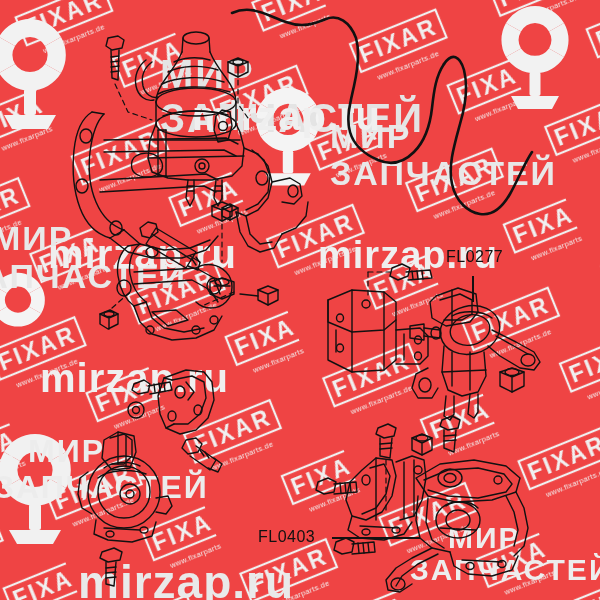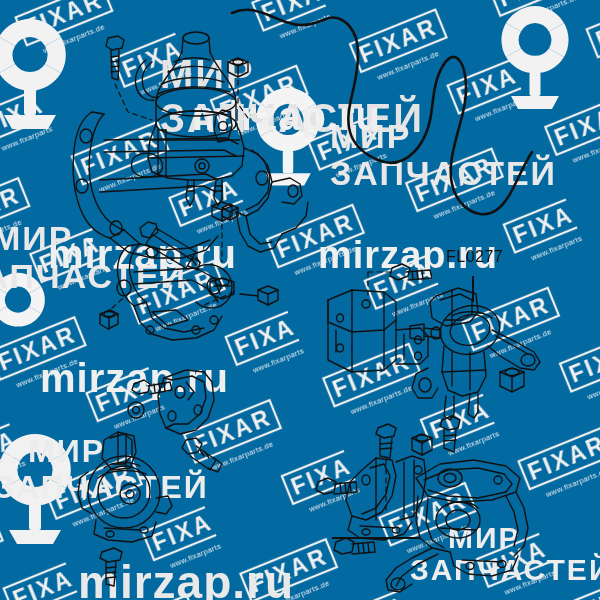--- a/index.html
+++ b/index.html
@@ -4,21 +4,21 @@
 <style>
   html, body {
     margin: 0;
     padding: 0;
     background: #ffffff;
   }
   #page {
     position: relative;
     width: 600px;
     height: 600px;
-    background: #0369a1;
+    background: #ef4444;
     overflow: hidden;
     font-family: "Liberation Sans", sans-serif;
   }
 
   
   #wm-tile, #wm-logos, #wm-brand {
     position: absolute;
     left: 0; top: 0;
     width: 600px;
     height: 600px;
@@ -547,16 +547,17 @@
         <path d="M352,544 L374,542 L375,552 L352,554"></path>
         <path d="M358,543 L359,553 M363,543 L364,553 M368,543 L369,552"></path>
       </g>
     </g>
   </svg>
 
   <div id="labels">
     <div class="part-label" id="label-fl0277">FL0277</div>
     <div class="leader" id="leader-fl0277"></div>
 
+    <div class="part-label" id="label-fl0403">FL0403</div>
     <div class="leader" id="leader-fl0403"></div>
   </div>
 
 </div>
 
 </body></html>

